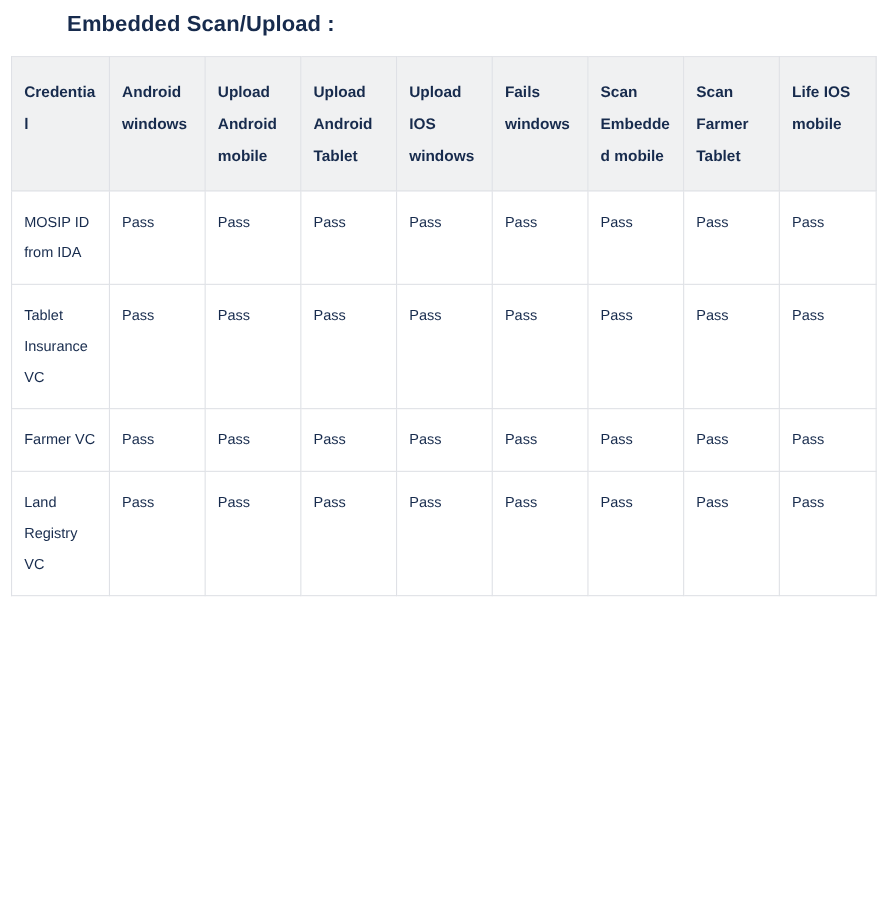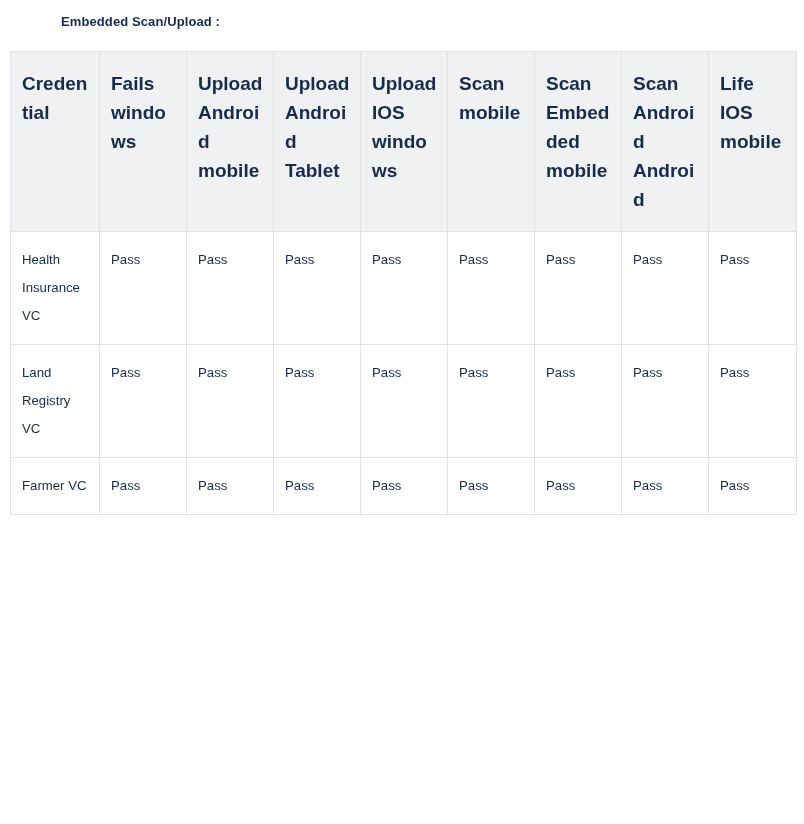--- a/index.html
+++ b/index.html
@@ -17,21 +17,21 @@
   }
 
   .page {
     position: relative;
     width: 804px;
     height: 824px;
     box-sizing: border-box;
   }
 
   .section-title {
-    font-size: 13px;
+    font-size: 20px;
     font-weight: bold;
     color: #172b4d;
     letter-spacing: 0.1px;
     padding: 13px 0 0 61px;
     line-height: 18px;
   }
 
   .table-wrap {
     margin: 20px 10px 0 10px;
     width: 784px;
@@ -53,21 +53,21 @@
     padding: 14px 10px 14px 11px;
     line-height: 28px;
     word-wrap: break-word;
     overflow-wrap: break-word;
   }
 
   table.matrix thead th {
     background: #f0f1f2;
     font-weight: bold;
     color: #172b4d;
-    font-size: 19px;
+    font-size: 14px;
     padding-top: 17px;
     padding-bottom: 17px;
     line-height: 29px;
   }
 
   table.matrix tbody td {
     color: #172b4d;
     font-weight: normal;
   }
 
@@ -97,61 +97,72 @@
           <col class="cx">
         <col class="cx">
           <col class="cx">
           <col class="cx">
           <col class="cx">
           <col class="clast">
       </colgroup>
       <thead>
         <tr id="header-row">
             <th>Credential</th>
-            <th>Fails windows</th>
+            <th>Android windows</th>
             <th>Upload Android mobile</th>
             <th>Upload Android Tablet</th>
             <th>Upload IOS windows</th>
-            <th>Scan mobile</th>
+            <th>Fails windows</th>
             <th>Scan Embedded mobile</th>
-            <th>Scan Android Android</th>
+            <th>Scan Farmer Tablet</th>
             <th>Life IOS mobile</th>
           </tr>
       </thead>
       <tbody id="table-body">
           <tr>
-            <td>Health Insurance VC</td>
+            <td>MOSIP ID from IDA</td>
+            <td class="v-pass">Pass</td>
+            <td class="v-pass">Pass</td>
+            <td class="v-pass">Pass</td>
+            <td class="v-pass-warn">Pass</td>
+            <td class="v-pass">Pass</td>
+            <td class="v-pass">Pass</td>
+            <td class="v-pass">Pass</td>
+            <td class="v-pass">Pass</td>
+          </tr>
+          <tr>
+            <td>Tablet Insurance VC</td>
+            <td class="v-pass">Pass</td>
+            <td class="v-pass">Pass</td>
+            <td class="v-pass">Pass</td>
+            <td class="v-pass-warn">Pass</td>
+            <td class="v-pass">Pass</td>
+            <td class="v-pass">Pass</td>
+            <td class="v-pass">Pass</td>
+            <td class="v-pass">Pass</td>
+          </tr>
+          <tr>
+            <td>Farmer VC</td>
             <td class="v-pass">Pass</td>
             <td class="v-pass">Pass</td>
             <td class="v-pass">Pass</td>
             <td class="v-pass-warn">Pass</td>
             <td class="v-pass">Pass</td>
             <td class="v-pass">Pass</td>
             <td class="v-pass">Pass</td>
             <td class="v-pass">Pass</td>
           </tr>
           <tr>
             <td>Land Registry VC</td>
             <td class="v-pass">Pass</td>
             <td class="v-pass">Pass</td>
             <td class="v-pass">Pass</td>
             <td class="v-pass-warn">Pass</td>
             <td class="v-pass">Pass</td>
             <td class="v-pass">Pass</td>
             <td class="v-pass">Pass</td>
             <td class="v-pass">Pass</td>
           </tr>
-          <tr>
-            <td>Farmer VC</td>
-            <td class="v-pass">Pass</td>
-            <td class="v-pass">Pass</td>
-            <td class="v-pass">Pass</td>
-            <td class="v-pass-warn">Pass</td>
-            <td class="v-pass">Pass</td>
-            <td class="v-pass">Pass</td>
-            <td class="v-pass">Pass</td>
-            <td class="v-pass">Pass</td>
-          </tr>
         </tbody>
     </table>
   </div>
 
 </div>
 
 </body></html>

